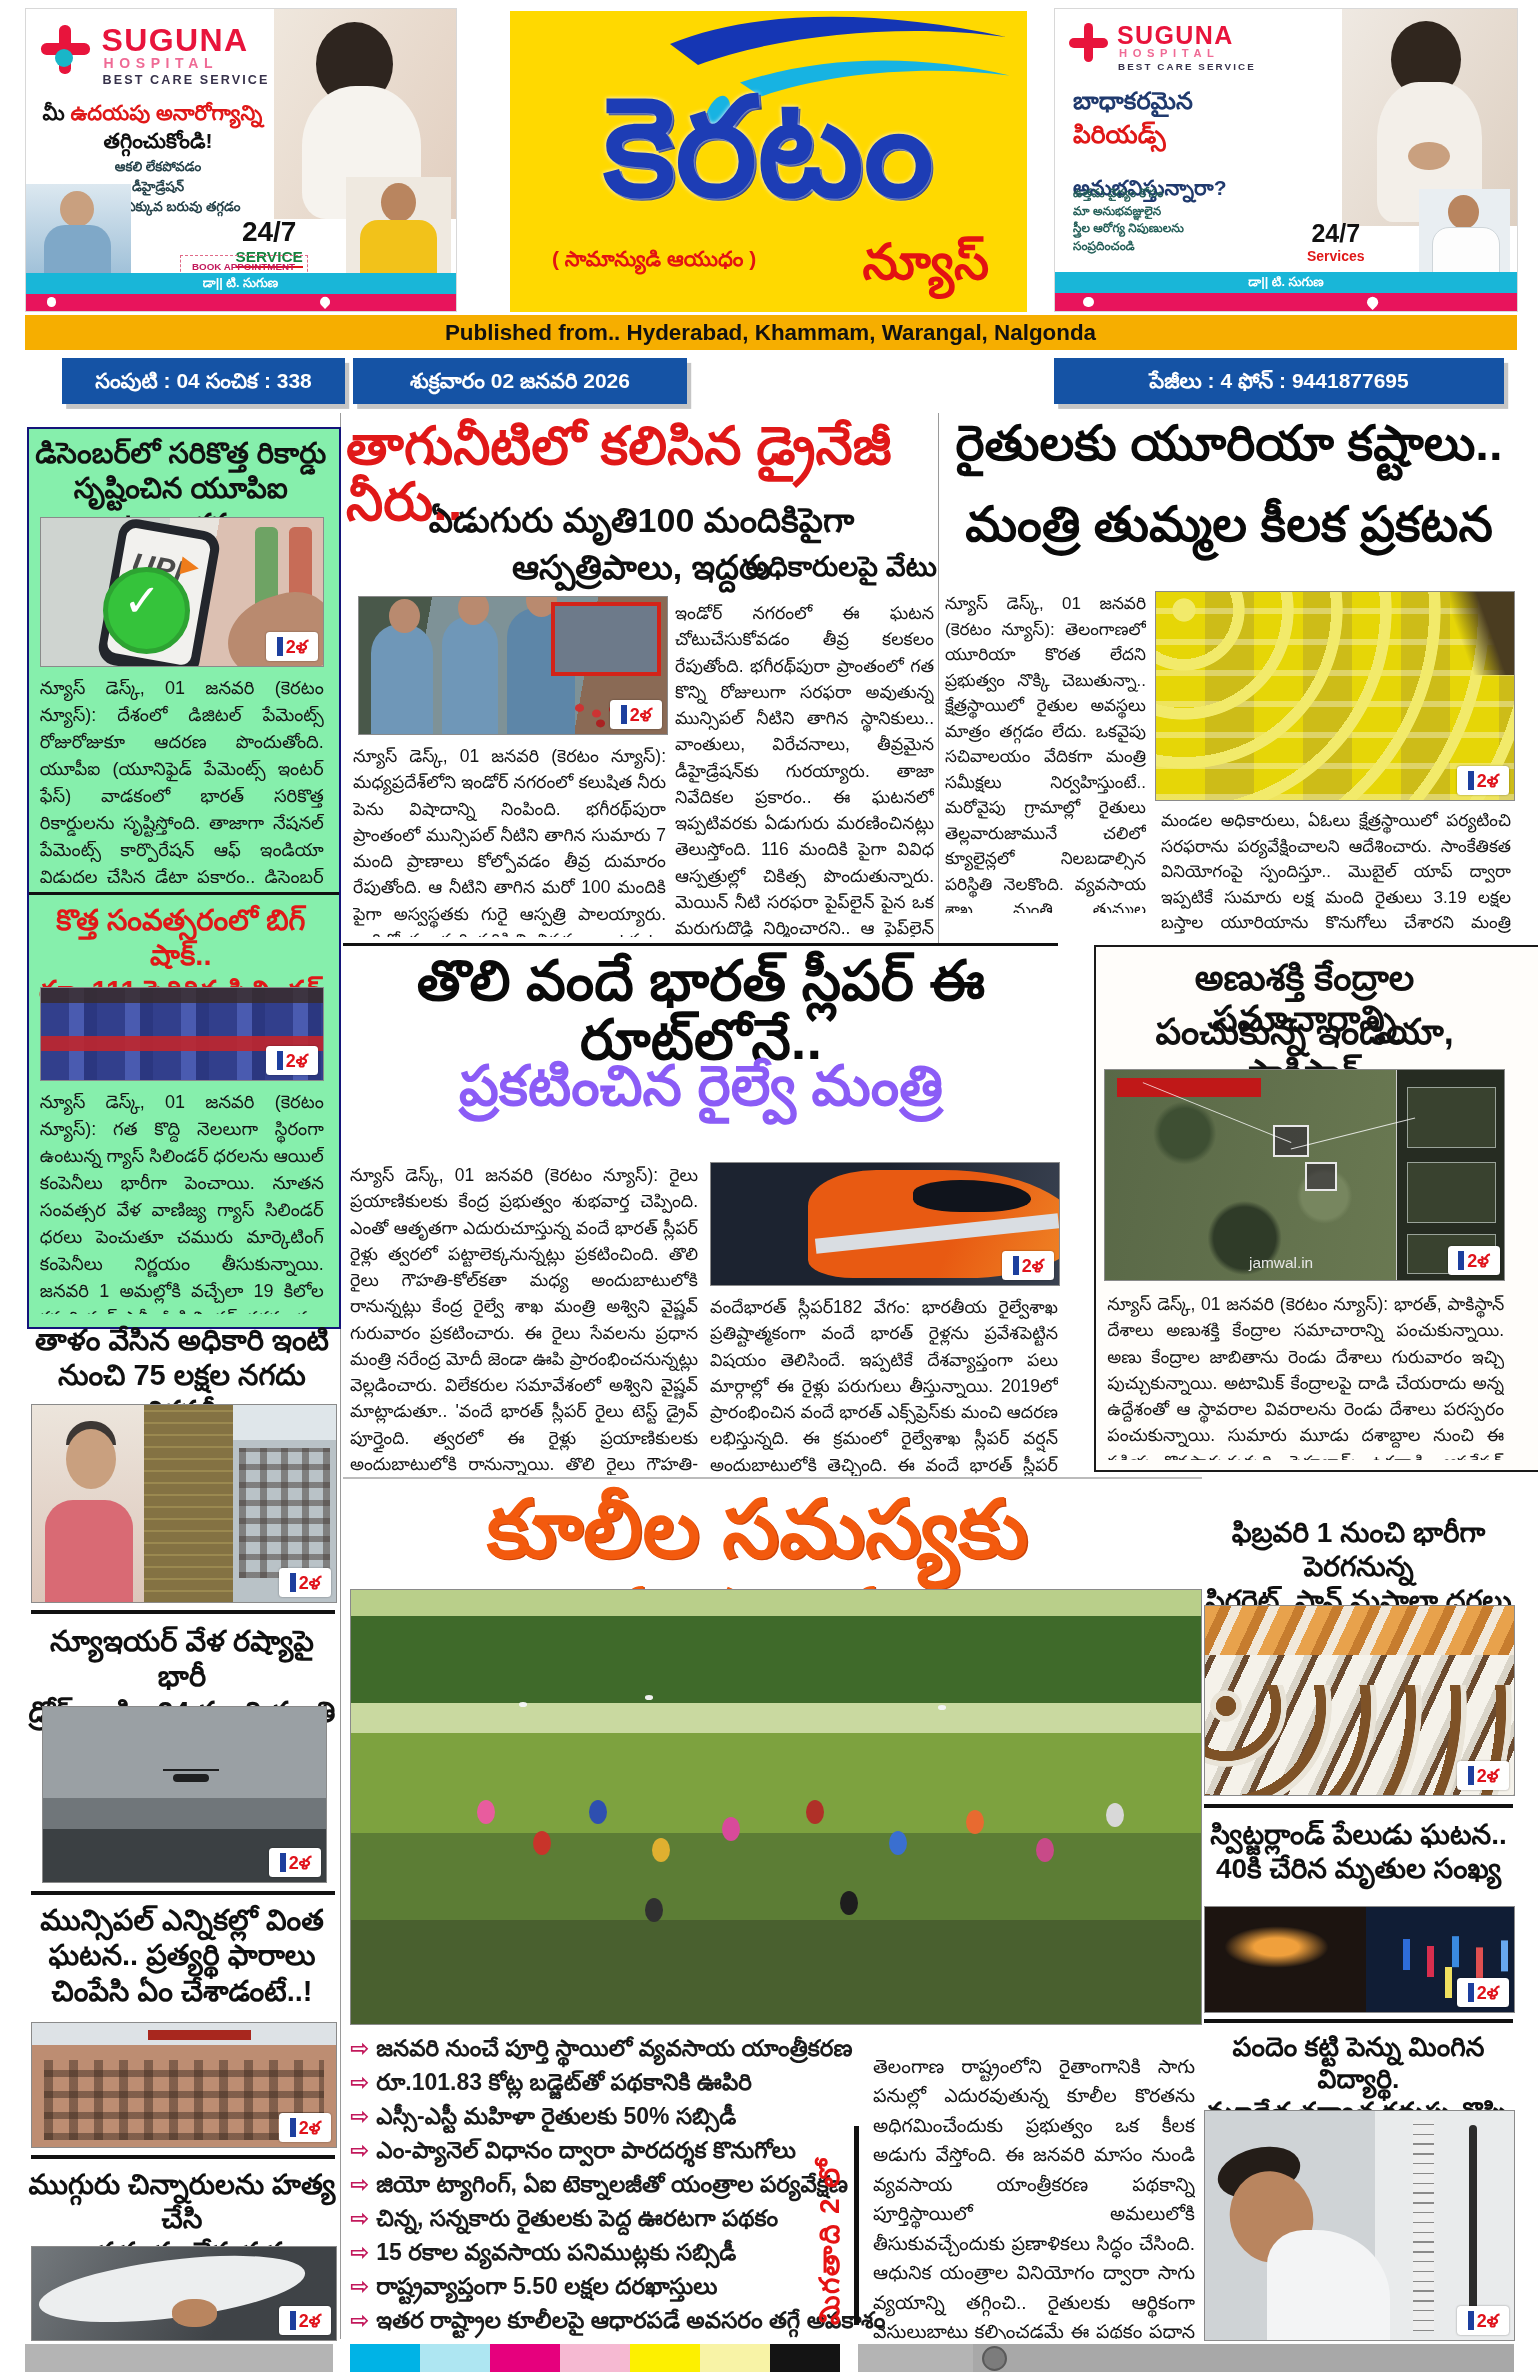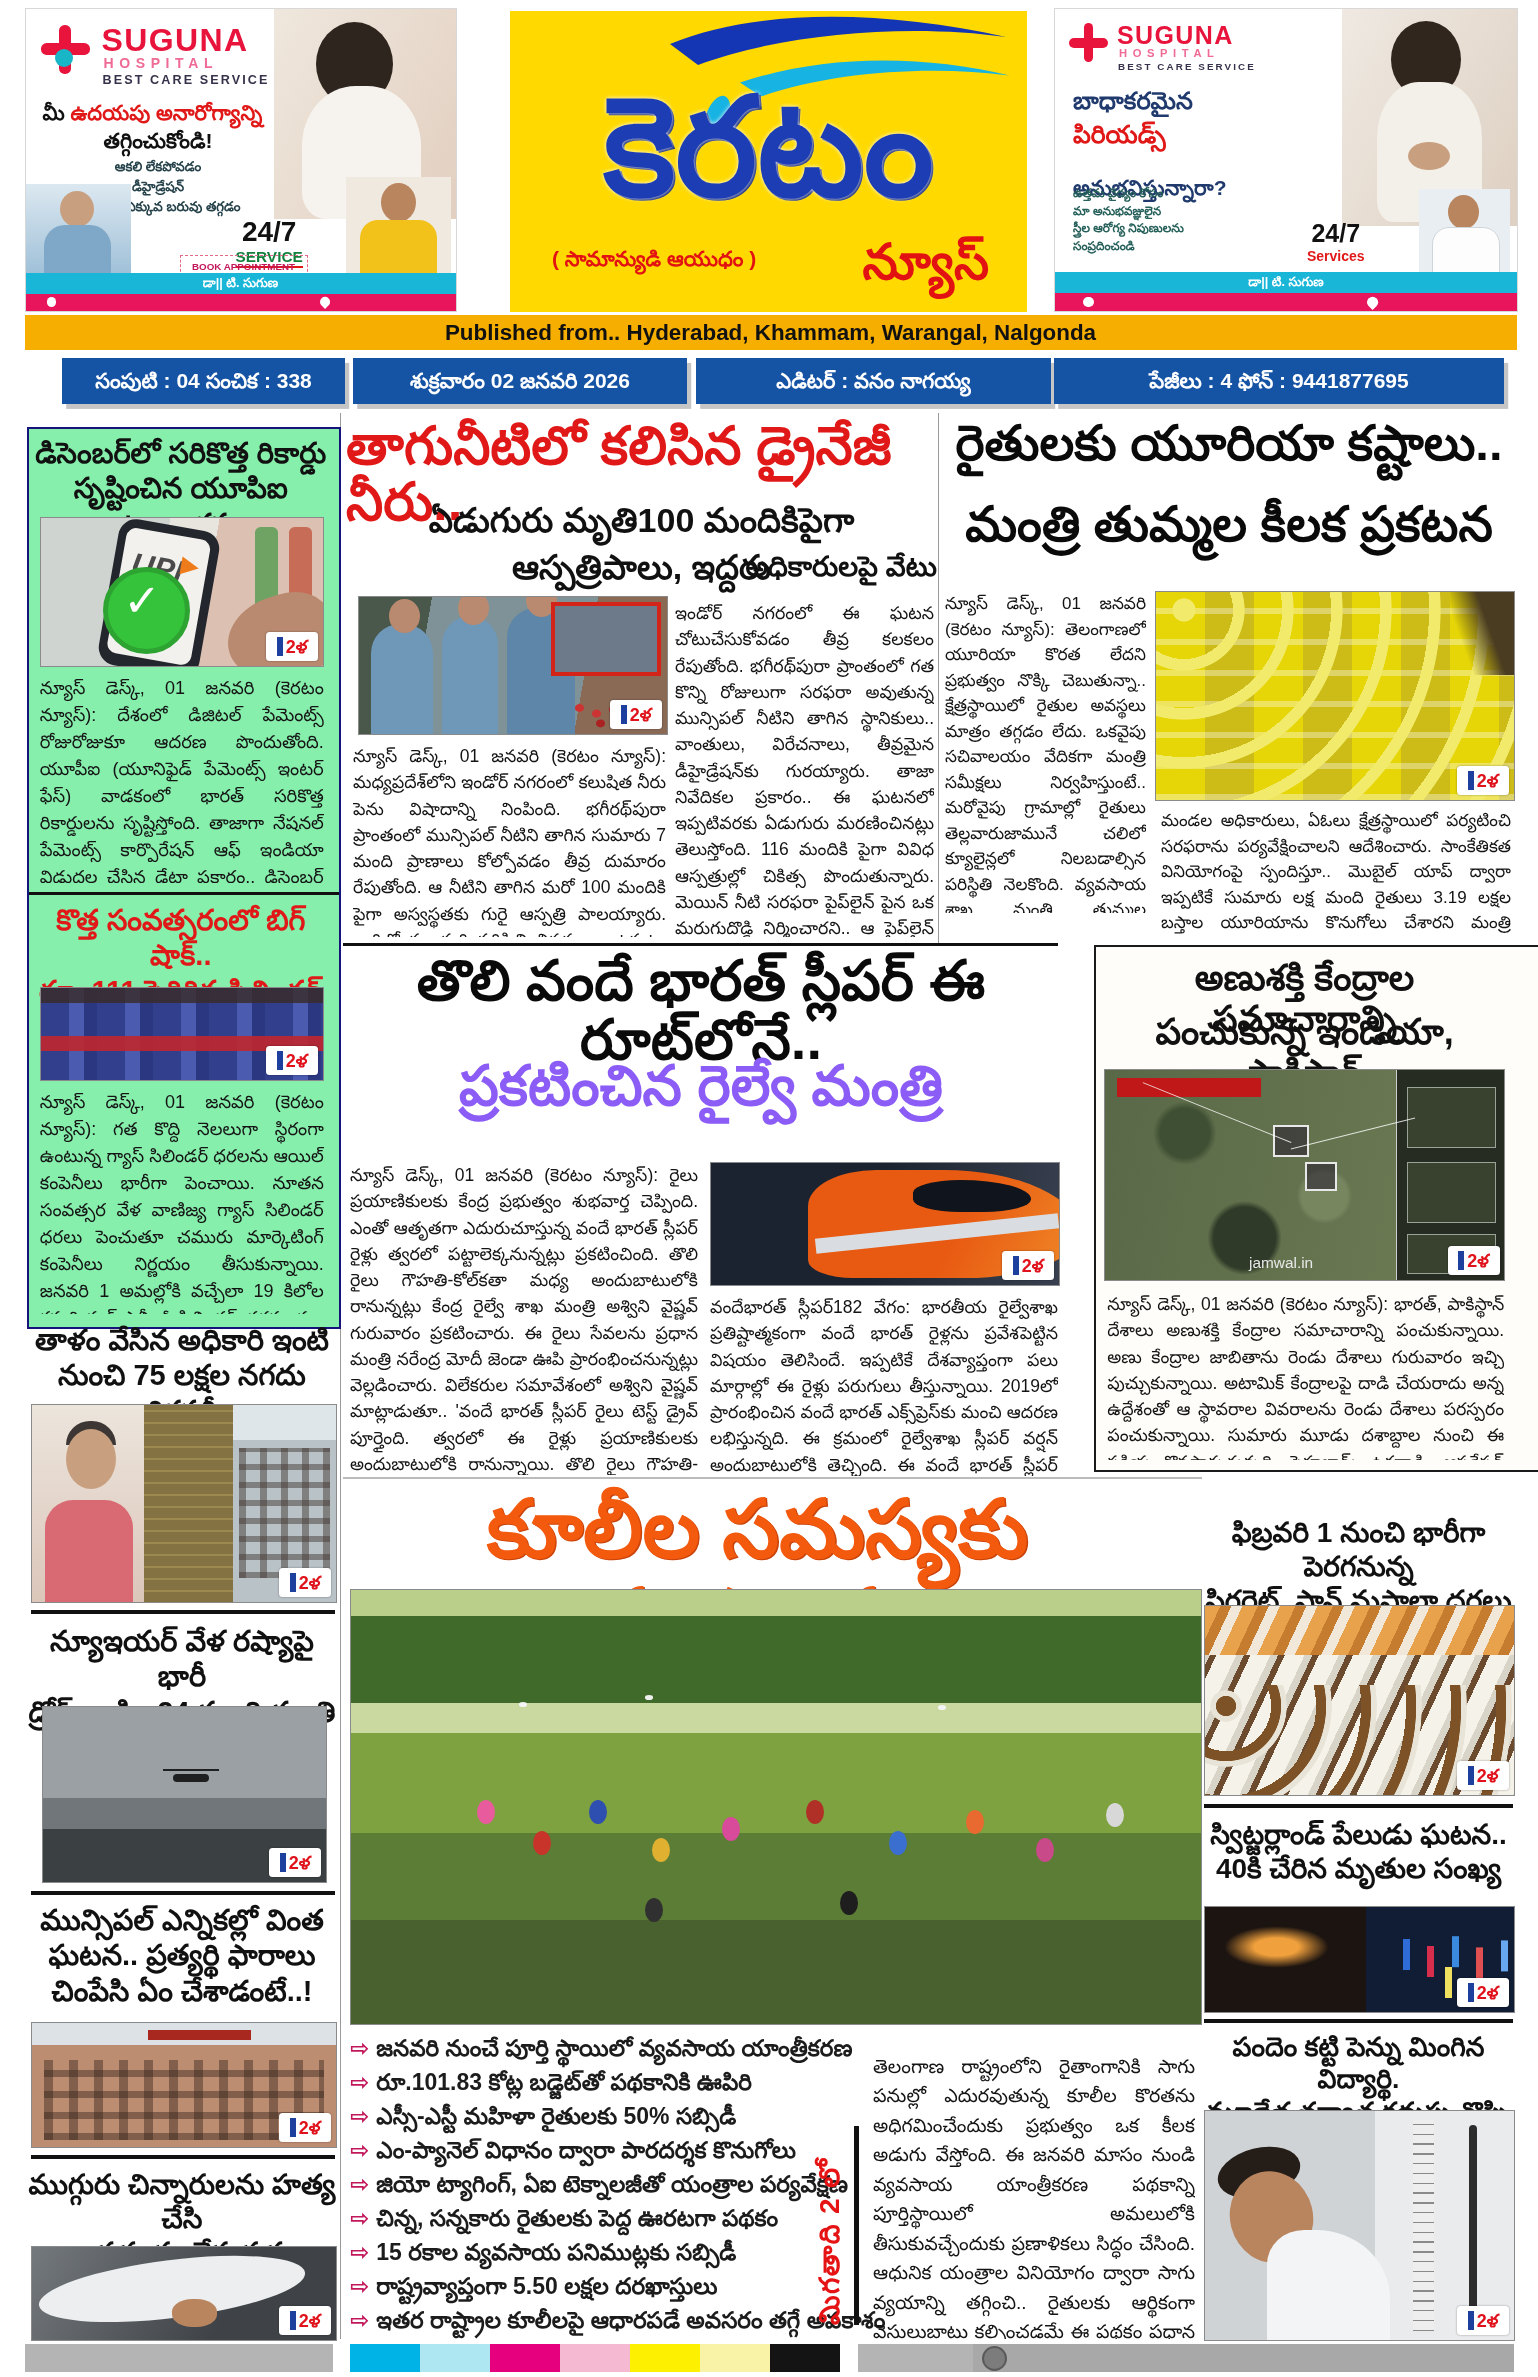--- a/index.html
+++ b/index.html
@@ -210,21 +210,20 @@
     <div class="abs" style="left:0;bottom:18px;width:100%;height:21px;background:#19b6d8;color:#fff;font-weight:800;font-size:12.6px;text-align:center;line-height:21px;">డా|| టి. సుగుణ</div>
     <div class="abs" style="left:0;bottom:0;width:100%;height:18px;background:#e8145c;">
       <span style="position:absolute;left:28px;top:3.5px;width:10.5px;height:10.5px;background:#fff;border-radius:50%;"></span>
       <span style="position:absolute;right:140px;top:3.5px;width:10.5px;height:10.5px;background:#fff;border-radius:50% 50% 50% 0;transform:rotate(-45deg);"></span>
     </div>
   </div>
 
   <div class="abs pub-bar" style="left:24.5px;top:315px;width:1492px;height:35px;font-size:22.4px;line-height:35px;">Published from..   Hyderabad,  Khammam,  Warangal,  Nalgonda</div>
   <div class="abs info-box" style="left:62px;top:358px;width:283px;height:46px;font-size:21px;line-height:46px;">సంపుటి : 04   సంచిక : 338</div>
   <div class="abs info-box" style="left:353px;top:358px;width:334px;height:46px;font-size:21px;line-height:46px;">శుక్రవారం   02 జనవరి 2026</div>
-  <div class="abs info-box" style="left:696px;top:358px;width:355px;height:46px;font-size:21px;line-height:46px;">ఎడిటర్ : వనం నాగయ్య</div>
   <div class="abs info-box" style="left:1054px;top:358px;width:450px;height:46px;font-size:21px;line-height:46px;">పేజీలు : 4    ఫోన్ : 9441877695</div>
 
   <div class="abs rule-v" style="left:340px;top:413px;width:1.4px;height:1926px;"></div>
   <div class="abs rule-v" style="left:938px;top:413px;width:1.4px;height:530px;"></div>
 
   <div class="abs" style="left:26.6px;top:411px;width:310px;height:898px;border:2.8px solid #14147a;background:#86efac;margin-top:16px;">
     <div class="h-sm" style="position:absolute;left:4.2px;top:7px;width:296px;font-size:29px;">
       <div>డిసెంబర్‌లో సరికొత్త రికార్డు</div>
       <div>సృష్టించిన యూపిఐ ట్రాన్సాక్షన్లు</div>
     </div>

